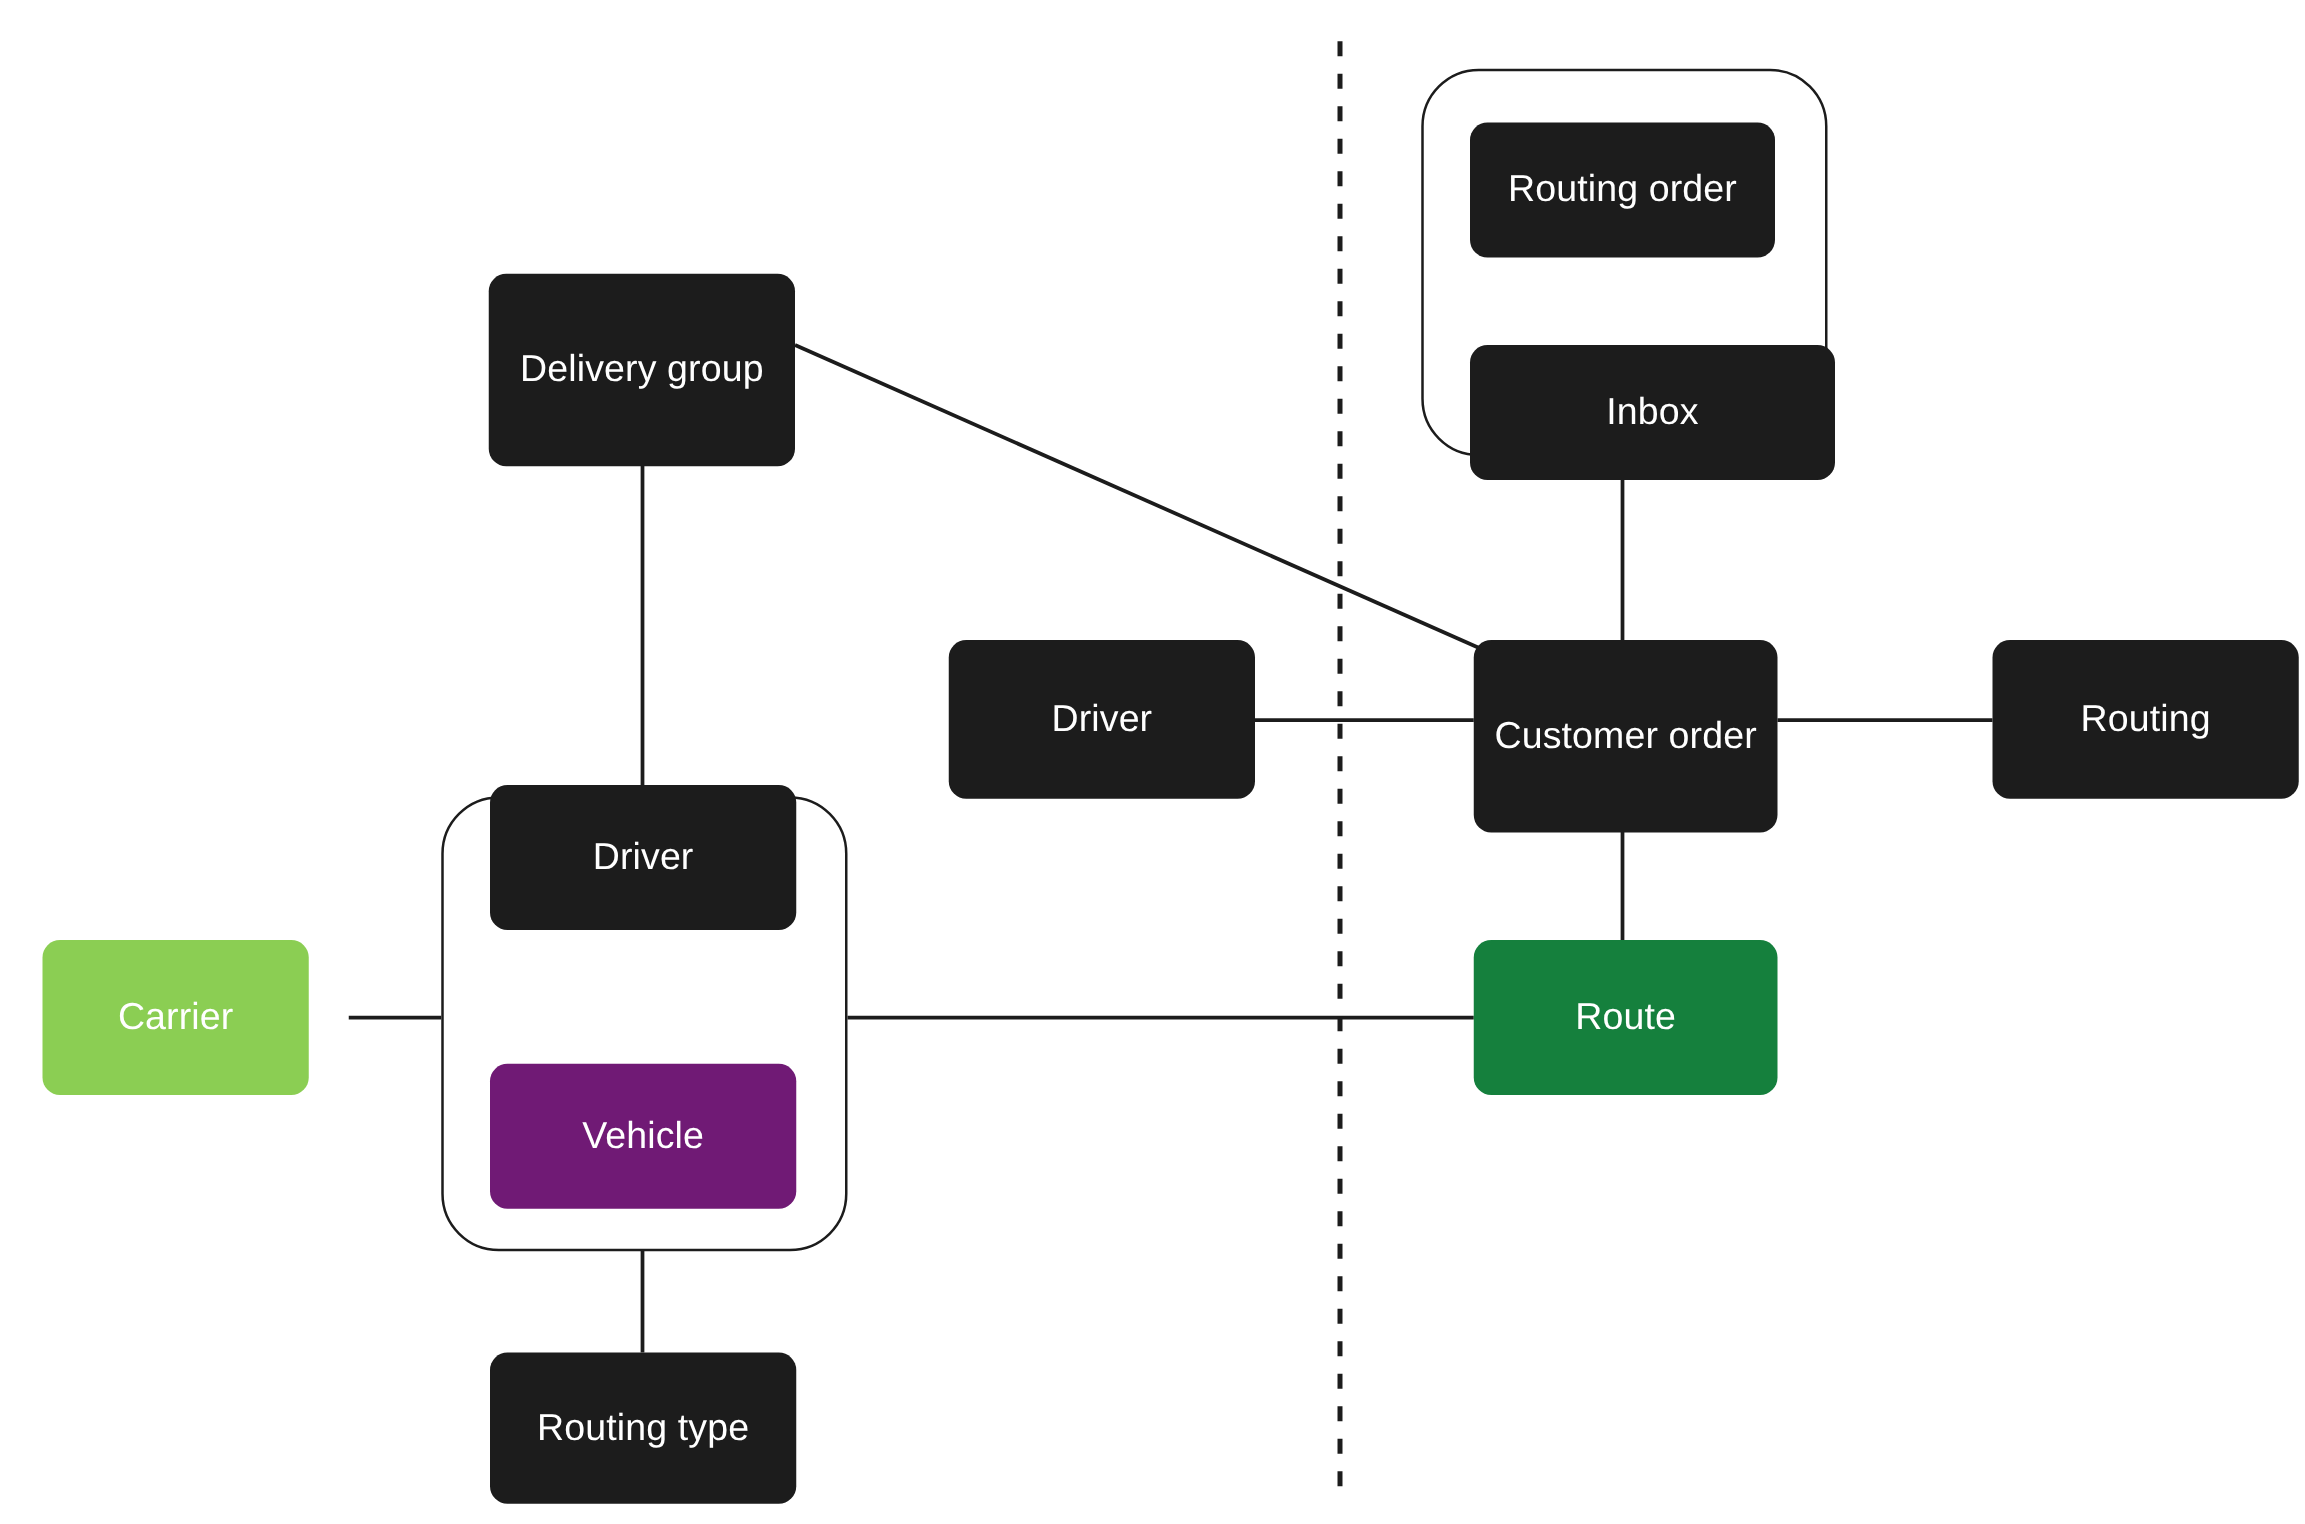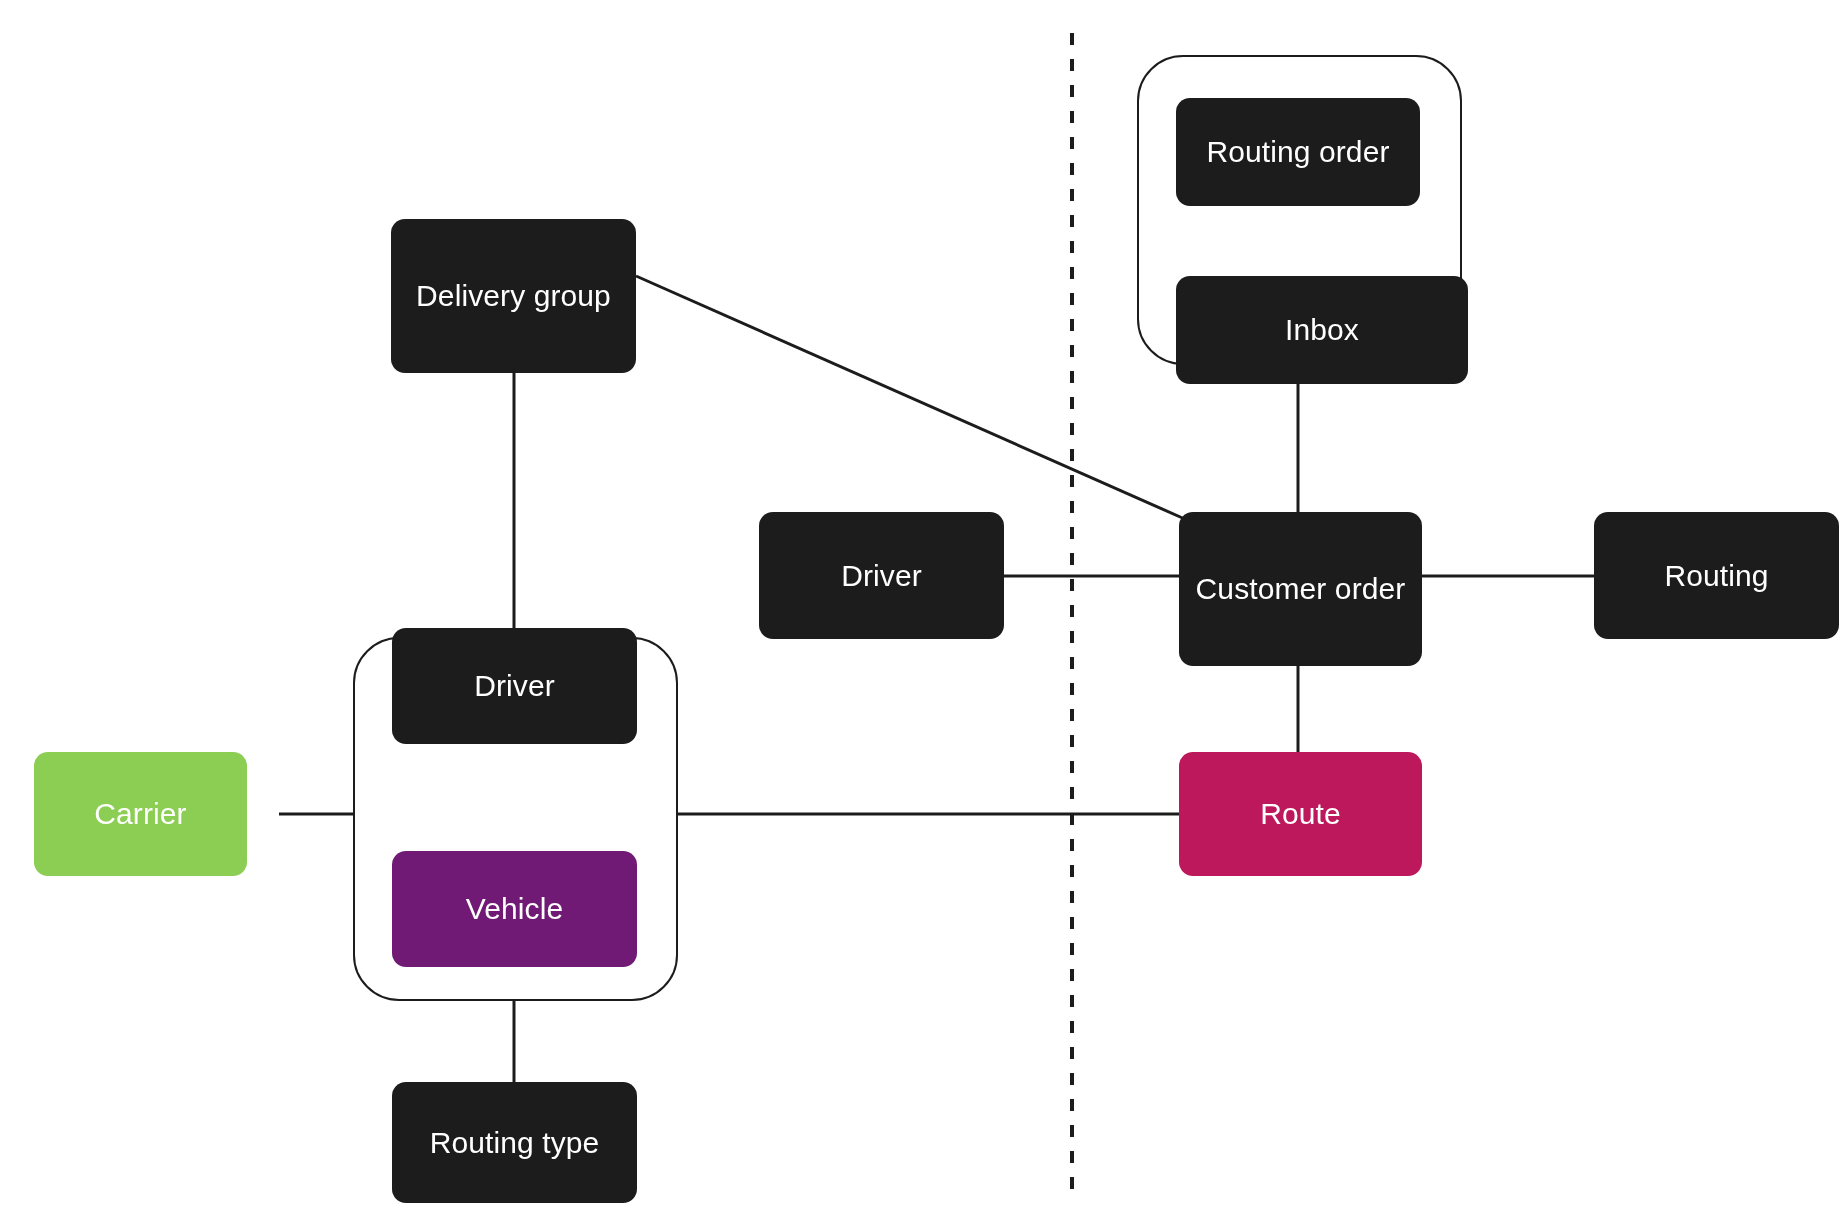--- a/index.html
+++ b/index.html
@@ -109,21 +109,21 @@
       </div>
       <div class="node green" style="left: 34px; top: 752px; width: 213px; height: 124px; background: rgb(139, 206, 83); color: rgb(255, 255, 255);">
         <span class="node-label">Carrier</span>
       </div>
       <div class="node dark" style="left: 392px; top: 628px; width: 245px; height: 116px; background: rgb(28, 28, 28); color: rgb(255, 255, 255);">
         <span class="node-label">Driver</span>
       </div>
       <div class="node dark" style="left: 392px; top: 851px; width: 245px; height: 116px; background: #701a75; color: rgb(255, 255, 255);">
         <span class="node-label">Vehicle</span>
       </div>
-      <div class="node dark" style="left: 1179px; top: 752px; width: 243px; height: 124px; background: #be185d; color: rgb(255, 255, 255); justify-content: center;">
+      <div class="node dark" style="left: 1179px; top: 752px; width: 243px; height: 124px; background: #15803d; color: rgb(255, 255, 255); justify-content: center;">
         <span class="node-label">Route</span>
       </div>
       <div class="node dark" style="left: 392px; top: 1082px; width: 245px; height: 121px; background: rgb(28, 28, 28); color: rgb(255, 255, 255);">
         <span class="node-label">Routing type</span>
       </div>
     </div>
 
 </div>
 
 </body></html>

